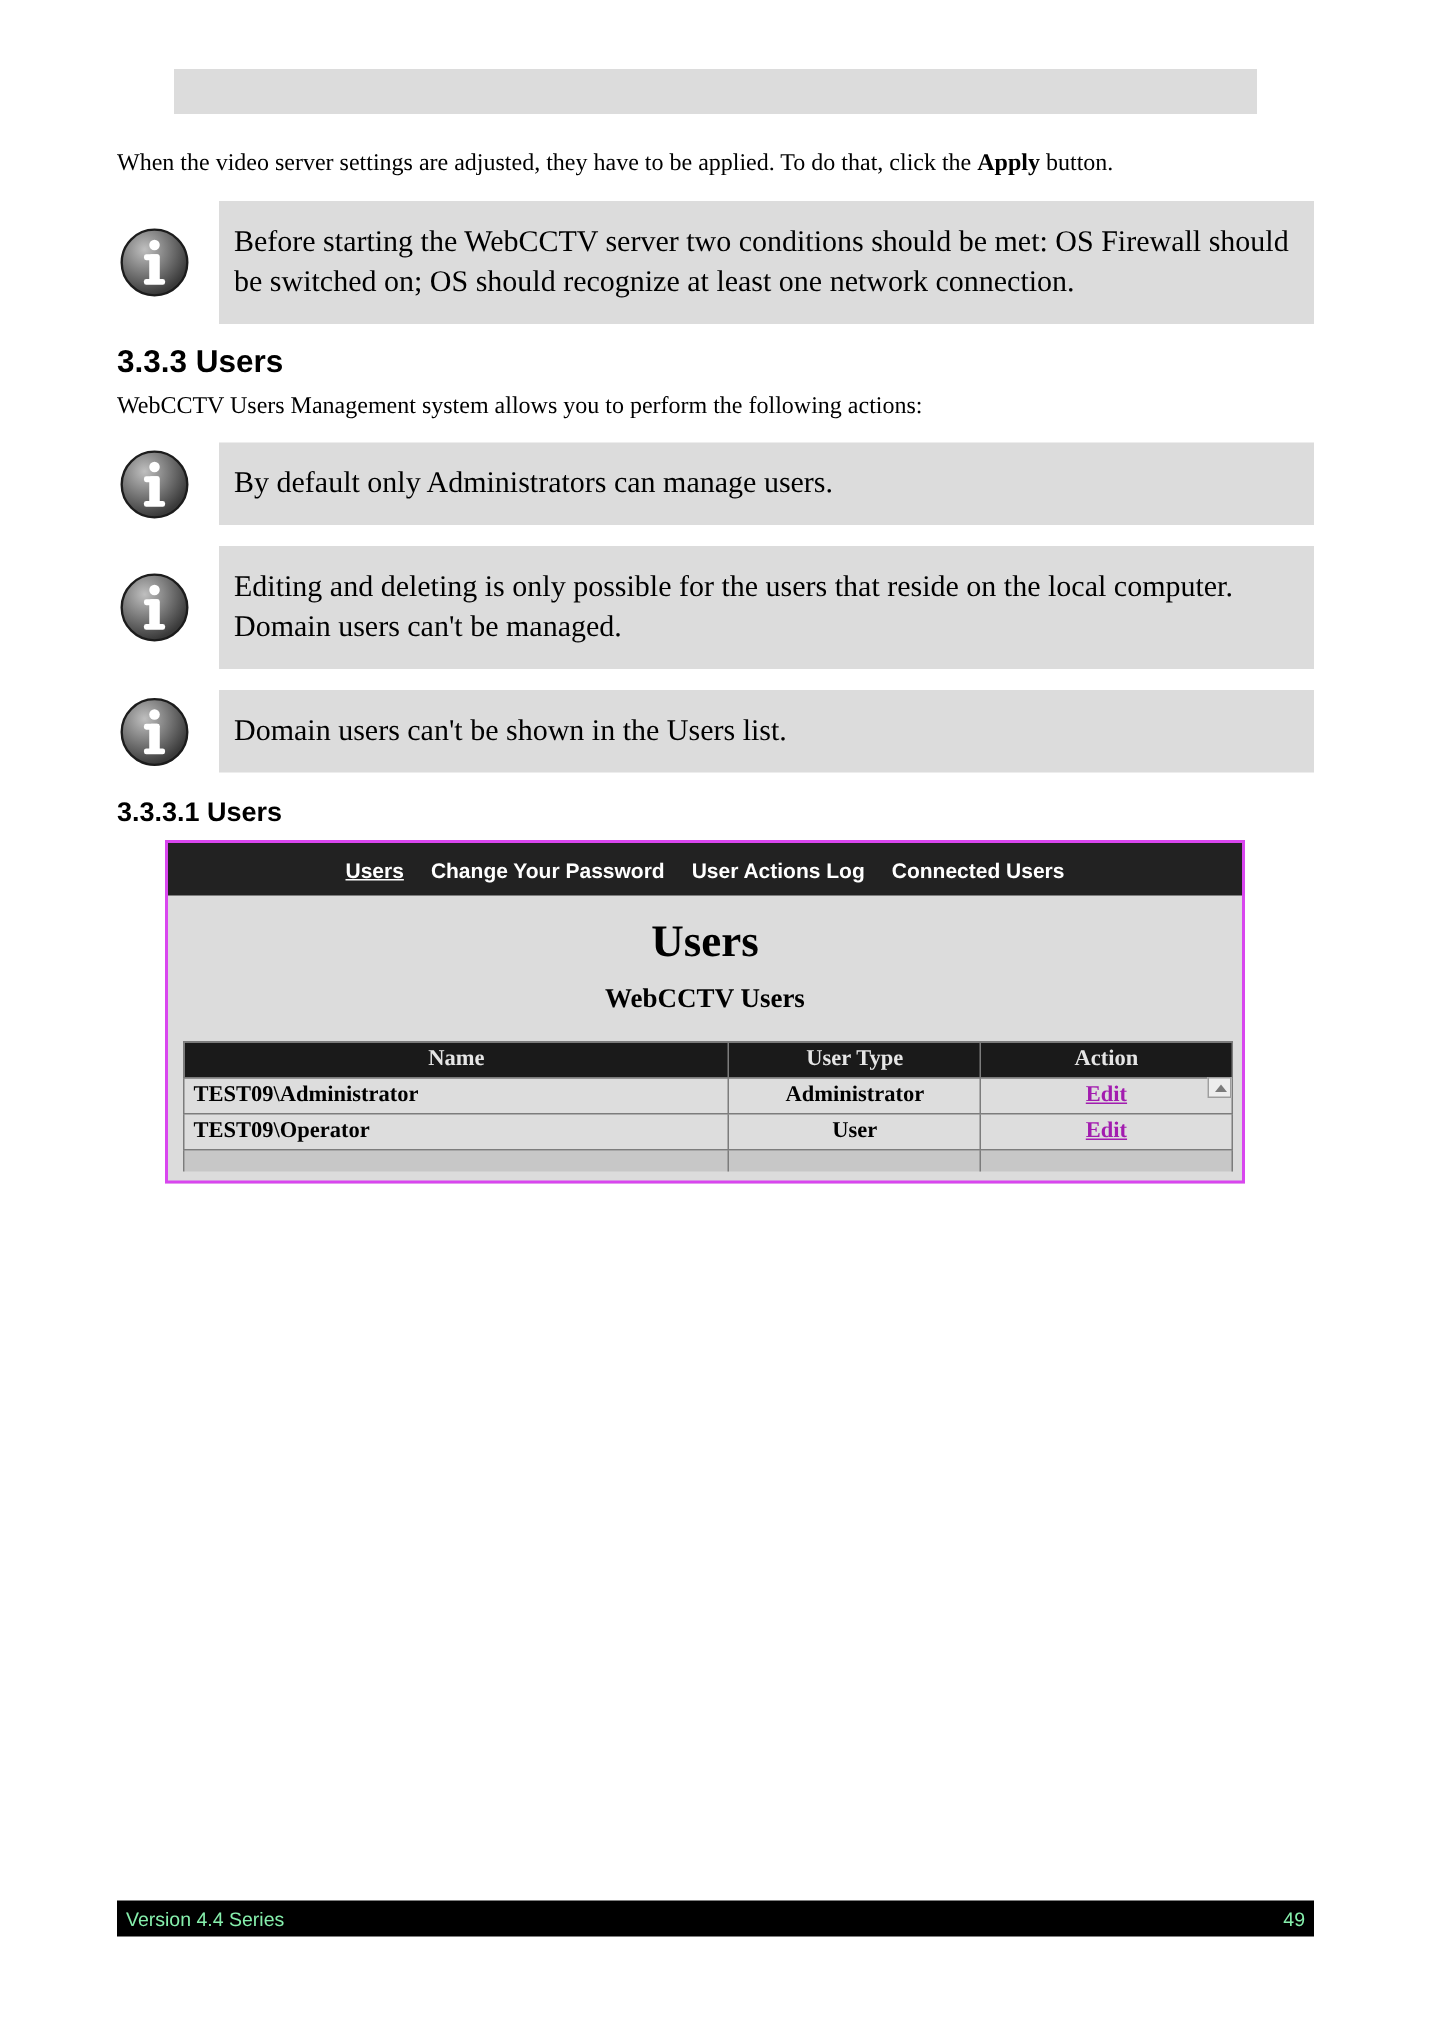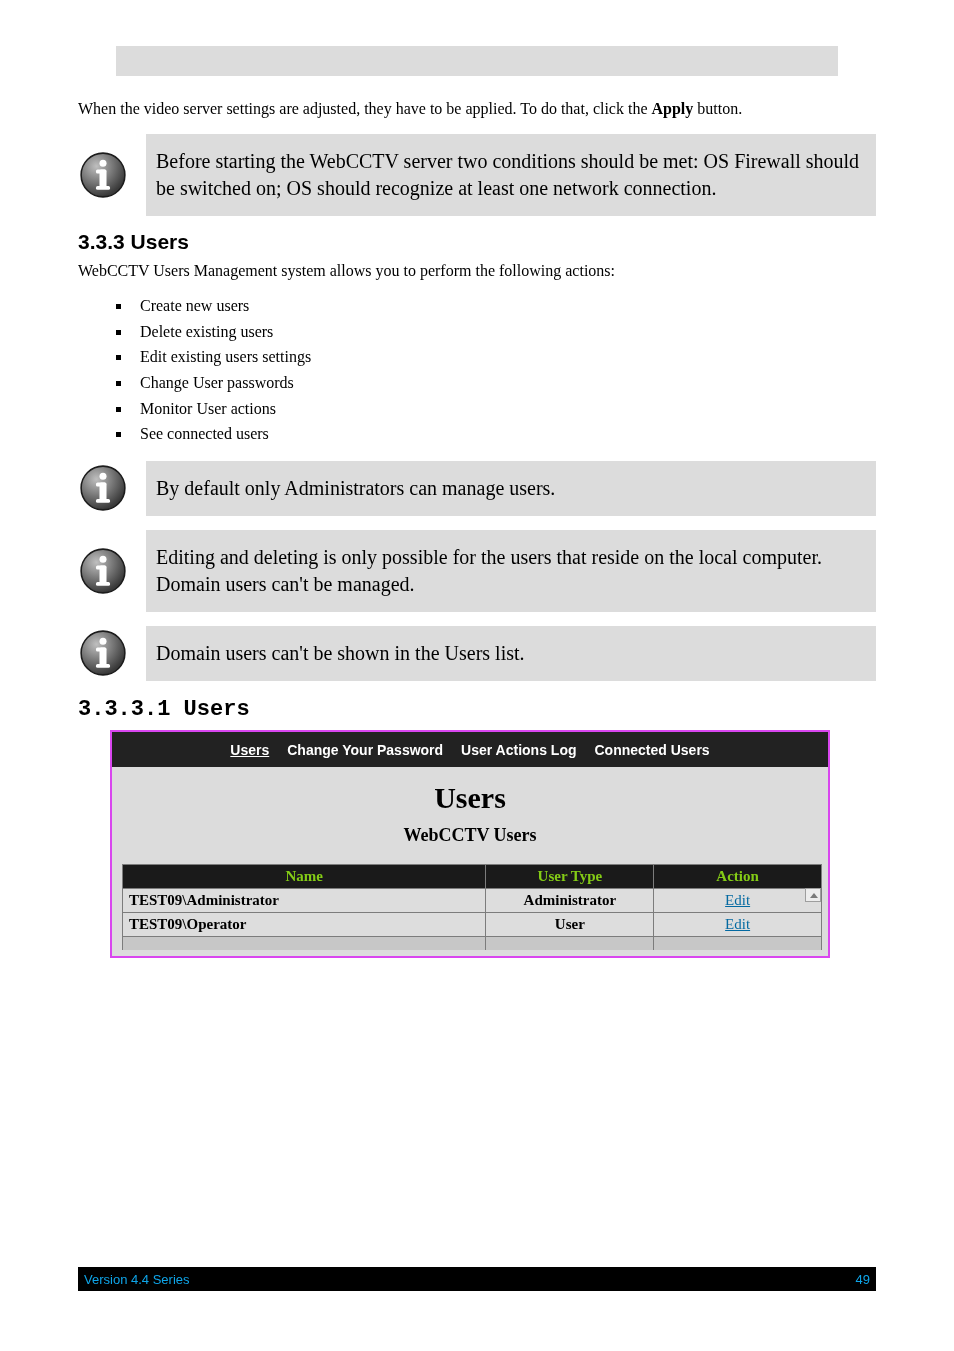--- a/index.html
+++ b/index.html
@@ -67,22 +67,22 @@
     list-style-type: square;
     font-size: 16px;
     line-height: 1.6;
     padding-left: 8px;
     margin-left: 8px;
   }
 
   .notes-col { margin-top: 4px; }
 
   .h-3-3-3-1 {
-    font-family: Liberation Mono, monospace;
-    font-size: 22px;
+    font-family: Liberation Sans, sans-serif;
+    font-size: 18px;
     font-weight: bold;
     margin: 16px 0 8px 0;
   }
 
   .ui-shot {
     margin: 6px 46px 0 32px;
     border: 2px solid #d946ef;
     background: #dcdcdc;
     font-family: "Times New Roman", Times, serif;
   }
@@ -122,30 +122,30 @@
     background: #dcdcdc;
     table-layout: fixed;
   }
   .ui-table th, .ui-table td {
     border: 1px solid #7c7c7c;
     padding: 3px 6px;
     font-size: 15px;
   }
   .ui-table th {
     background: #1a1a1a;
-    color: #84cc16;
+    color: #e5e5e5;
     font-weight: bold;
     text-align: center;
   }
   .ui-table td { background: #dddddd; }
   .ui-table td.center { text-align: center; }
   .ui-table td.left-bold { font-weight: bold; text-align: left; }
   .ui-table a.edit-link {
-    color: #0369a1;
-    font-weight: normal;
+    color: #a21caf;
+    font-weight: bold;
     text-decoration: underline;
     cursor: pointer;
   }
   .ui-table tr.empty-row td { background: #c7c7c7; height: 14px; border-top: none; border-bottom: none; }
   .ui-table .col-name { width: 52%; }
   .ui-table .col-type { width: 24%; }
   .ui-table .col-action { width: 24%; }
   .scroll-stub {
     position: absolute;
     top: 24px;
@@ -171,21 +171,21 @@
     font-weight: bold;
     text-align: center;
     margin: 6px 0 18px 0;
   }
 
   .footer-bar {
     position: absolute;
     left: 78px; right: 78px;
     bottom: 60px;
     background: #000;
-    color: #0ea5e9;
+    color: #86efac;
     display: flex;
     justify-content: space-between;
     align-items: center;
     padding: 5px 6px 4px 6px;
     font-family: Arial, Helvetica, sans-serif;
     font-size: 13px;
   }
   .footer-bar .ver { font-family: Arial, Helvetica, sans-serif; }
   .footer-bar .pagenum { }
 </style>
@@ -219,28 +219,20 @@
         <rect x="23" y="25" width="13" height="5" rx="2" fill="#fff"></rect>
       </svg>
     </div>
     <div class="note-text">Before starting the WebCCTV server two conditions should be met: OS Firewall should be switched on; OS should recognize at least one network connection.</div>
   </div>
 
   <div class="h-3-3-3">3.3.3 Users</div>
 
   <p class="body-text" style="margin-top:6px">WebCCTV Users Management system allows you to perform the following actions:</p>
 
-  <ul class="feature-list">
-    <li>Create new users</li>
-    <li>Delete existing users</li>
-    <li>Edit existing users settings</li>
-    <li>Change User passwords</li>
-    <li>Monitor User actions</li>
-    <li>See connected users</li>
-  </ul>
 
   <div class="notes-col">
     <div class="note-row">
       <div class="icon-box">
         <svg class="info-icon-svg" viewBox="0 0 64 64" aria-hidden="true">
           <circle cx="32" cy="32" r="28" fill="url(#g1)" stroke="#1c1c1c" stroke-width="2"></circle>
           <circle cx="32" cy="17" r="4.5" fill="#fff"></circle>
           <rect x="27.5" y="25" width="9" height="24" rx="2" fill="#fff"></rect>
           <rect x="23" y="46" width="18" height="5" rx="2" fill="#fff"></rect>
           <rect x="23" y="25" width="13" height="5" rx="2" fill="#fff"></rect>

